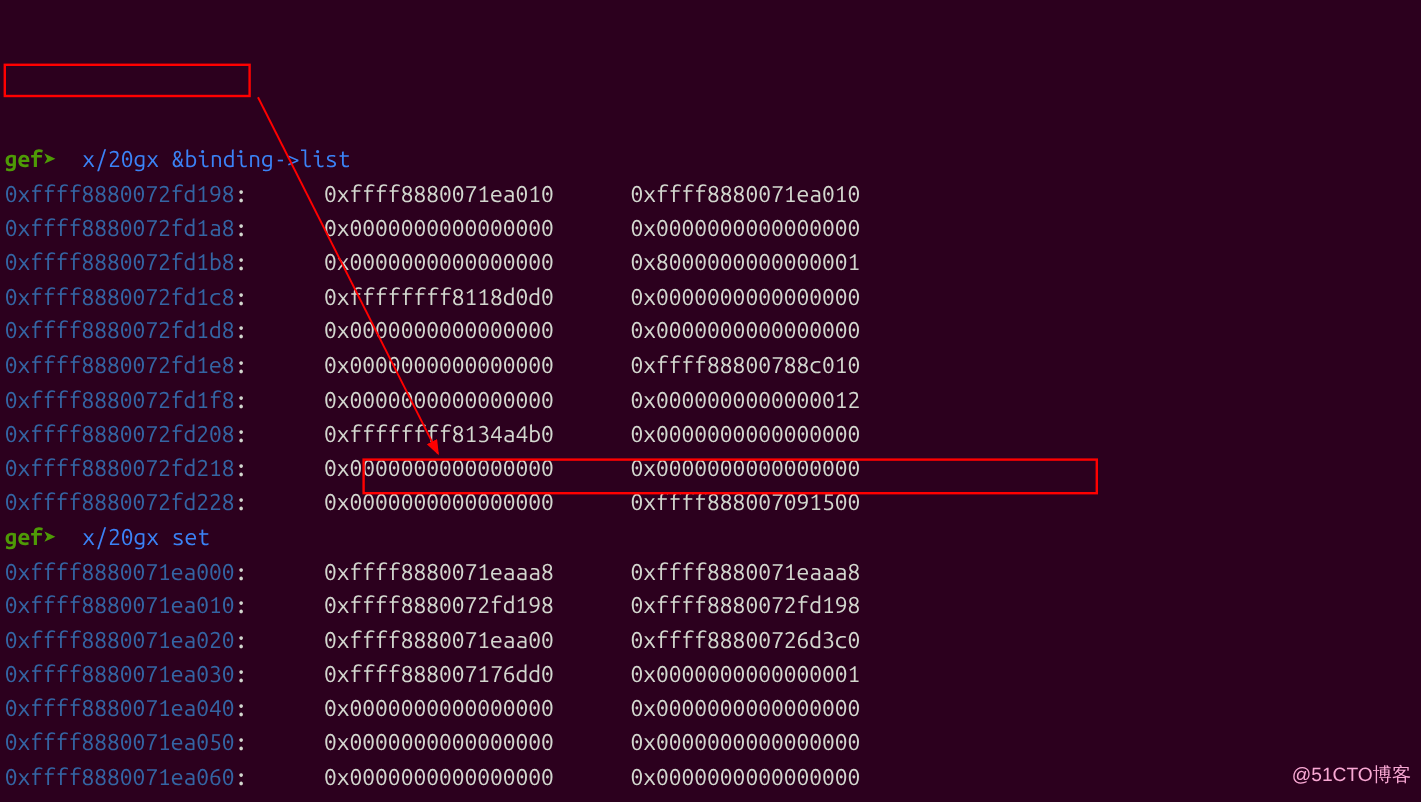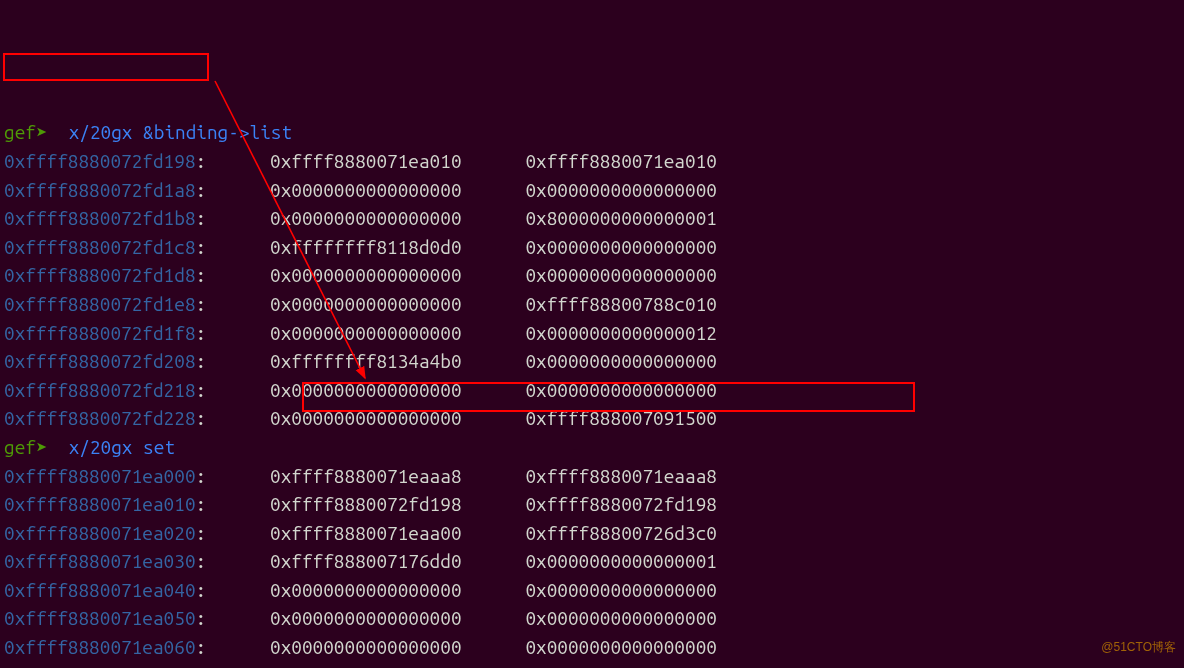--- a/index.html
+++ b/index.html
@@ -9,37 +9,37 @@
     font-size: 19px;
     line-height: 28.6px;
     color: #cccccc;
     width: 1184px;
     height: 668px;
     overflow: hidden;
     position: relative;
     padding: 4px 4px;
     white-space: pre;
   }
-  .prompt { color: #4e9a06; font-weight: normal; }
+  .prompt { color: #4e9a06; font-weight: bold; }
   .cmd    { color: #3b82f6; }
   .addr   { color: #3465a4; }
   .colon  { color: #d3d7cf; }
   .val    { color: #d3d7cf; }
   .hex-line { display: block; height: 28.6px; }
   .box-red {
     position: absolute;
     border: 2px solid #ff0000;
     pointer-events: none;
   }
   .watermark {
     position: absolute;
     right: 8px;
     bottom: 6px;
-    font-size: 12px;
-    color: #a16207;
+    font-size: 16px;
+    color: #f9a8d4;
     font-family: sans-serif;
   }
   svg.arrow-svg {
     position: absolute;
     top: 0; left: 0;
     width: 1184px;
     height: 668px;
     pointer-events: none;
   }
 </style>

